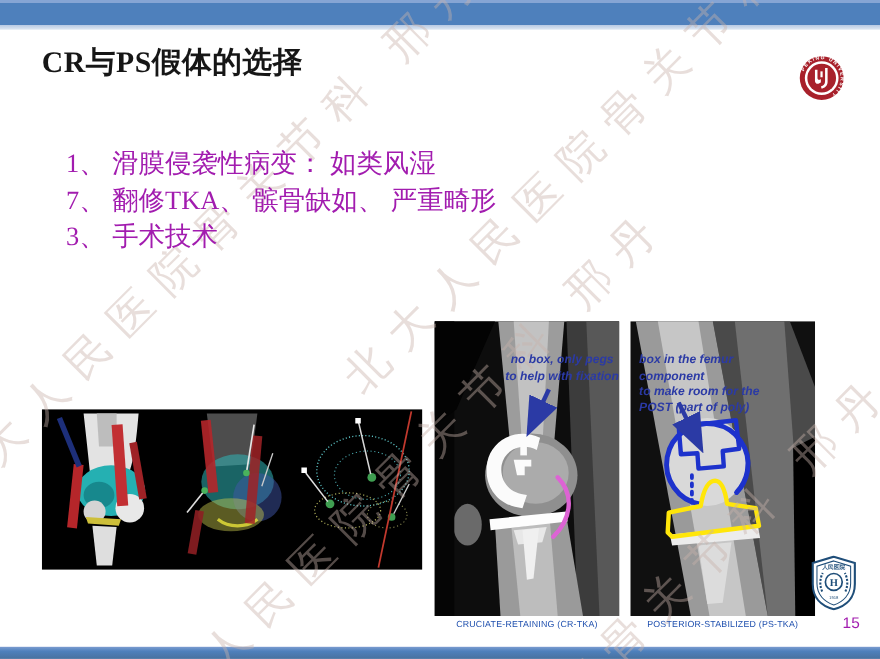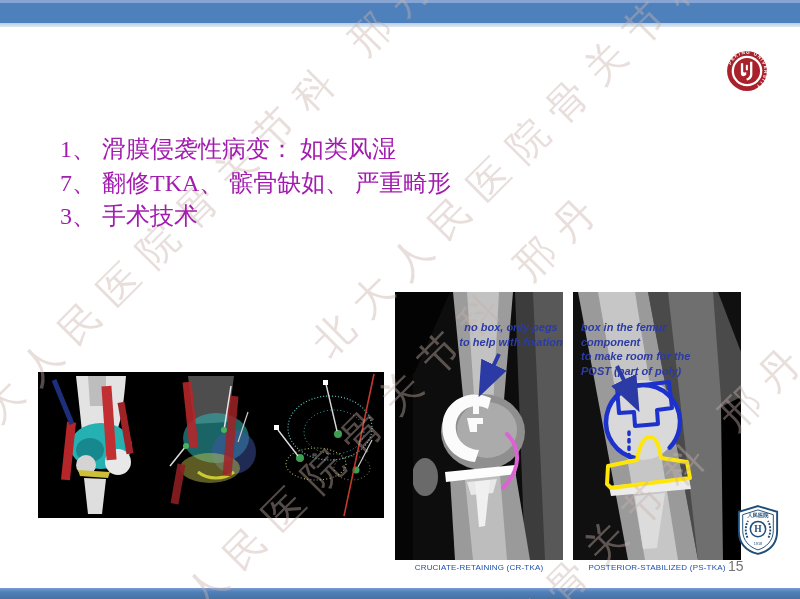--- a/index.html
+++ b/index.html
@@ -43,36 +43,37 @@
   }
   .xray-note {
     position:absolute; z-index:7; font-size:11px; font-weight:bold; font-style:italic;
     color:#2b3aa5; line-height:15px;
   }
   .xray-note.ps { line-height:14.5px; }
   
   .pku-seal { position:absolute; left:724px; top:48px; z-index:6; }
   .hosp-seal { position:absolute; left:736px; top:505px; z-index:6; }
   .page-num {
-    position:absolute; left:728px; top:558px; z-index:6;
-    font-size:14px; color:#737373; font-family:"Liberation Sans",sans-serif;
+    position:absolute; left:766px; top:558px; z-index:6;
+    font-size:14px; color:#a21caf; font-family:"Liberation Sans",sans-serif;
   }
 </style>
 </head>
 <body>
 
 <div class="slide">
 
   <div class="top-bar"></div>
 
   <div class="wm" style="left:300px; top:330px;">北大人民医院骨关节科 邢丹</div>
   <div class="wm" style="left:-70px; top:435px;">北大人民医院骨关节科 邢丹</div>
   <div class="wm" style="left:95px; top:660px;">北大人民医院骨关节科 邢丹</div>
   <div class="wm" style="left:300px; top:810px;">北大人民医院骨关节科 邢丹</div>
 
+  <div class="title">CR与PS假体的选择</div>
 
   <div class="sel-list">
     <div class="li">1、 滑膜侵袭性病变： 如类风湿</div>
     <div class="li">7、 翻修TKA、 髌骨缺如、 严重畸形</div>
     <div class="li">3、 手术技术</div>
   </div>
 
   <div class="figure" style="left:38px; top:372px;">
     <svg width="346" height="146" viewBox="0 0 346 146">
       <rect width="346" height="146" fill="#000000"></rect>

